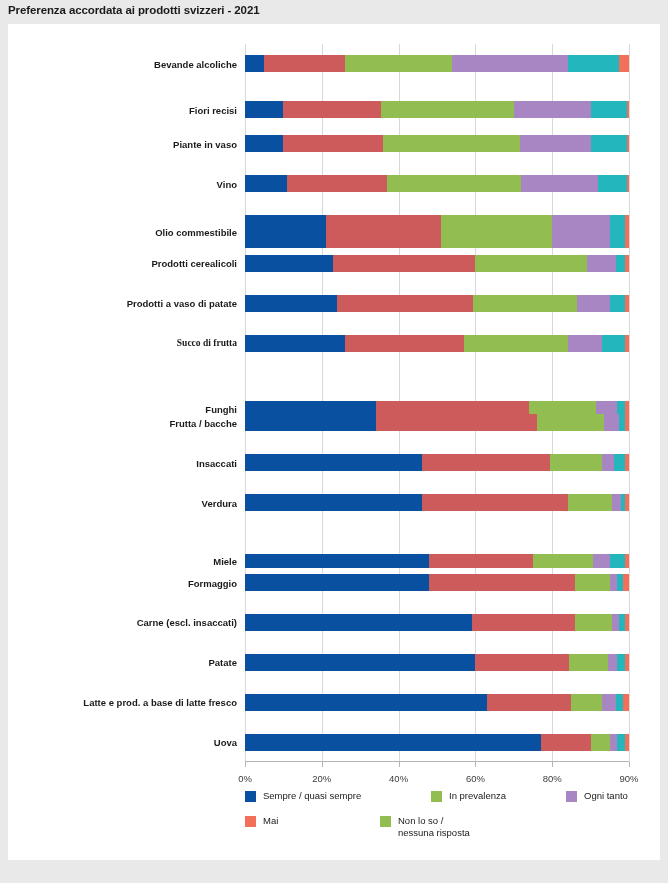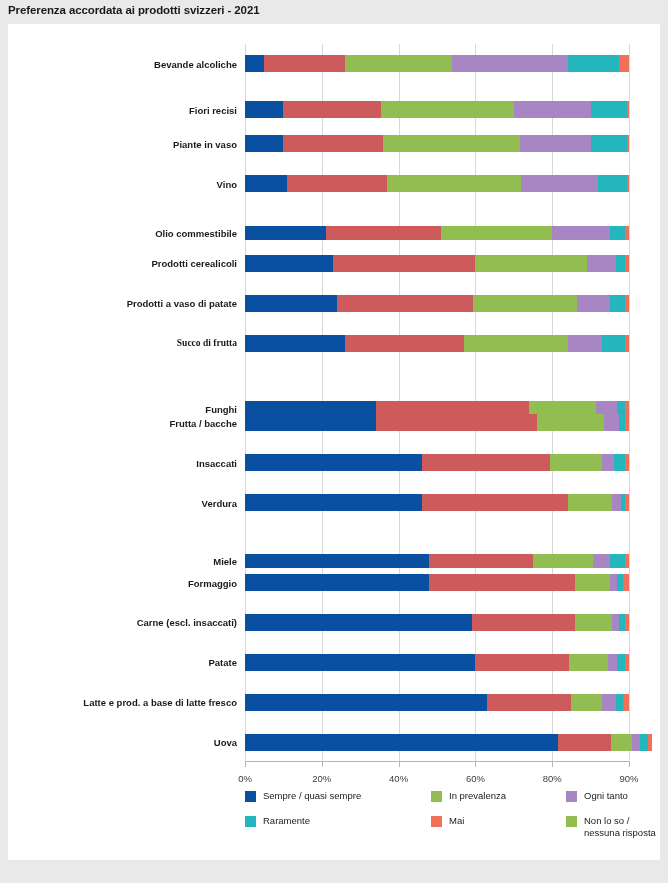--- a/index.html
+++ b/index.html
@@ -154,21 +154,21 @@
           <div class="rowlabel">Vino</div>
           <div class="bar">
             <div class="seg" title="Sempre / quasi sempre: 11%" style="width: 11%; background: rgb(10, 80, 161);"></div>
             <div class="seg" title="Mai: 26%" style="width: 26%; background: rgb(205, 91, 91);"></div>
             <div class="seg" title="In prevalenza: 35%" style="width: 35%; background: rgb(146, 189, 81);"></div>
             <div class="seg" title="Ogni tanto: 20%" style="width: 20%; background: rgb(168, 134, 196);"></div>
             <div class="seg" title="Raramente: 7.5%" style="width: 7.5%; background: rgb(35, 183, 189);"></div>
             <div class="seg" title="Non lo so / nessuna risposta: 0.5%" style="width: 0.5%; background: rgb(242, 112, 90);"></div>
           </div>
         </div>
-        <div class="row" style="top: 182px; height: 14px;">
+        <div class="row" style="top: 171px; height: 33px;">
           <div class="rowlabel">Olio commestibile</div>
           <div class="bar">
             <div class="seg" title="Sempre / quasi sempre: 21%" style="width: 21%; background: rgb(10, 80, 161);"></div>
             <div class="seg" title="Mai: 30%" style="width: 30%; background: rgb(205, 91, 91);"></div>
             <div class="seg" title="In prevalenza: 29%" style="width: 29%; background: rgb(146, 189, 81);"></div>
             <div class="seg" title="Ogni tanto: 15%" style="width: 15%; background: rgb(168, 134, 196);"></div>
             <div class="seg" title="Raramente: 4%" style="width: 4%; background: rgb(35, 183, 189);"></div>
             <div class="seg" title="Non lo so / nessuna risposta: 1%" style="width: 1%; background: rgb(242, 112, 90);"></div>
           </div>
         </div>
@@ -297,21 +297,21 @@
           <div class="rowlabel">Latte e prod. a base di latte fresco</div>
           <div class="bar">
             <div class="seg" title="Sempre / quasi sempre: 63%" style="width: 63%; background: rgb(10, 80, 161);"></div>
             <div class="seg" title="Mai: 22%" style="width: 22%; background: rgb(205, 91, 91);"></div>
             <div class="seg" title="In prevalenza: 8%" style="width: 8%; background: rgb(146, 189, 81);"></div>
             <div class="seg" title="Ogni tanto: 3.5%" style="width: 3.5%; background: rgb(168, 134, 196);"></div>
             <div class="seg" title="Raramente: 2%" style="width: 2%; background: rgb(35, 183, 189);"></div>
             <div class="seg" title="Non lo so / nessuna risposta: 1.5%" style="width: 1.5%; background: rgb(242, 112, 90);"></div>
           </div>
         </div>
-        <div class="row" style="top: 689.556px; height: 17px; padding-left: 23px;">
+        <div class="row" style="top: 689.556px; height: 17px;">
           <div class="rowlabel">Uova</div>
           <div class="bar">
             <div class="seg" title="Sempre / quasi sempre: 77%" style="width: 77%; background: rgb(10, 80, 161);"></div>
             <div class="seg" title="Mai: 13%" style="width: 13%; background: rgb(205, 91, 91);"></div>
             <div class="seg" title="In prevalenza: 5%" style="width: 5%; background: rgb(146, 189, 81);"></div>
             <div class="seg" title="Ogni tanto: 2%" style="width: 2%; background: rgb(168, 134, 196);"></div>
             <div class="seg" title="Raramente: 2%" style="width: 2%; background: rgb(35, 183, 189);"></div>
             <div class="seg" title="Non lo so / nessuna risposta: 1%" style="width: 1%; background: rgb(242, 112, 90);"></div>
           </div>
         </div>
@@ -325,24 +325,20 @@
           <div class="litem lw2">
             <div class="lswatch" style="background: rgb(146, 189, 81);"></div>
             <div class="ltext">In prevalenza</div>
           </div>
           <div class="litem lw3">
             <div class="lswatch" style="background: rgb(168, 134, 196);"></div>
             <div class="ltext">Ogni tanto</div>
           </div>
         </div>
         <div class="lrow">
-          <div class="litem lw1">
-            <div class="lswatch" style="background: rgb(35, 183, 189);"></div>
-            <div class="ltext">Raramente</div>
-          </div>
           <div class="litem lw2">
             <div class="lswatch" style="background: rgb(242, 112, 90);"></div>
             <div class="ltext">Mai</div>
           </div>
           <div class="litem lw3">
             <div class="lswatch" style="background: rgb(146, 189, 81);"></div>
             <div class="ltext">Non lo so /
 nessuna risposta</div>
           </div>
         </div>

